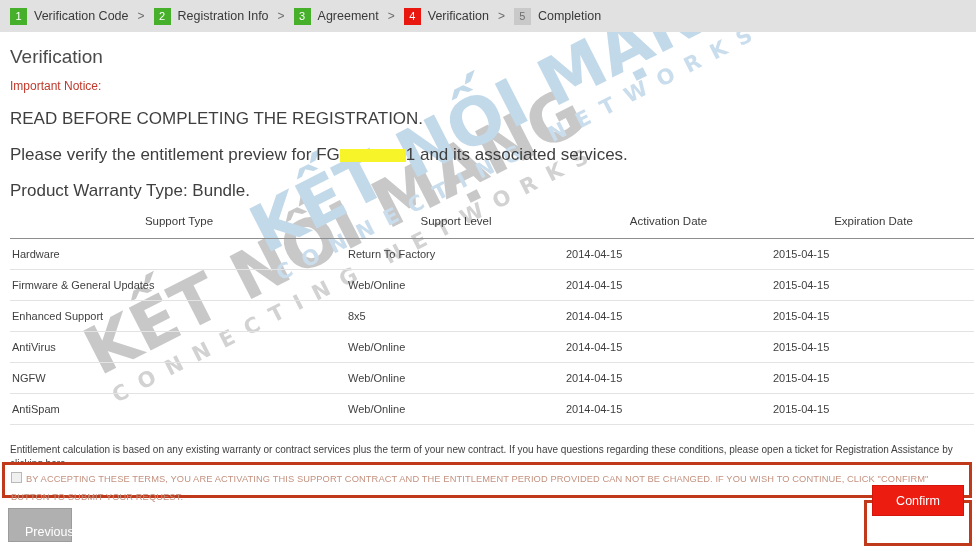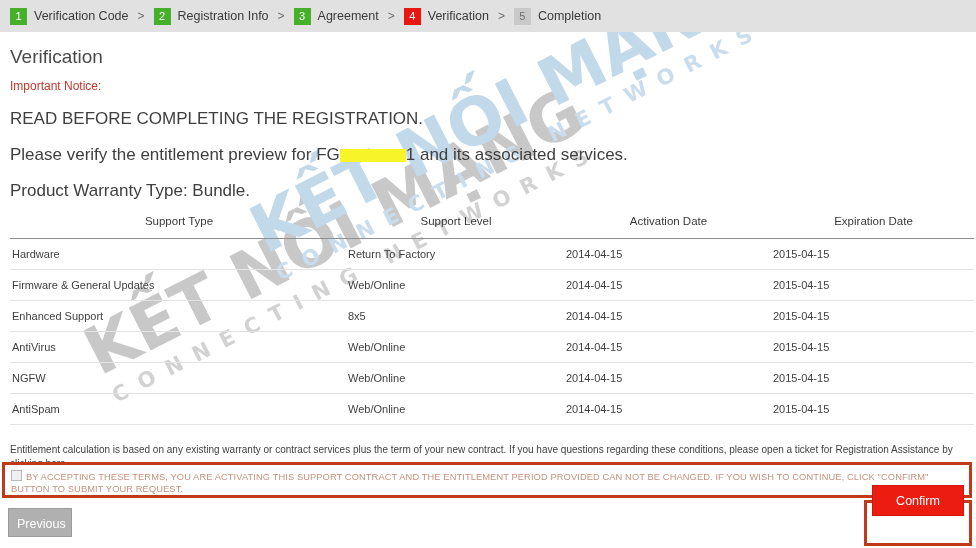--- a/index.html
+++ b/index.html
@@ -182,21 +182,21 @@
     height: 36px;
     box-sizing: border-box;
     border: 3px solid #c0391a;
     background: #ffffff;
     z-index: 15;
     padding: 5px 6px 0 6px;
   }
   #agreement-text {
     font-size: 9.3px;
     color: #c4917f;
-    line-height: 12px;
+    line-height: 18px;
     letter-spacing: 0.1px;
   }
   #agree-checkbox {
     display: inline-block;
     width: 9px;
     height: 9px;
     border: 1px solid #b9b9b9;
     background: #f0f0f0;
     vertical-align: -1px;
     margin-right: 4px;
@@ -208,21 +208,21 @@
     left: 8px;
     top: 508px;
     width: 64px;
     height: 29px;
     background: #b0b0b0;
     border: 1px solid #9c9c9c;
     color: #ffffff;
     font-size: 12.5px;
     cursor: pointer;
     z-index: 20;
-    padding: 8px;
+    padding: 16px;
     font-family: "Liberation Sans", sans-serif;
   }
   #confirm-highlight {
     position: absolute;
     left: 864px;
     top: 500px;
     width: 108px;
     height: 46px;
     box-sizing: border-box;
     border: 3px solid #c0391a;

